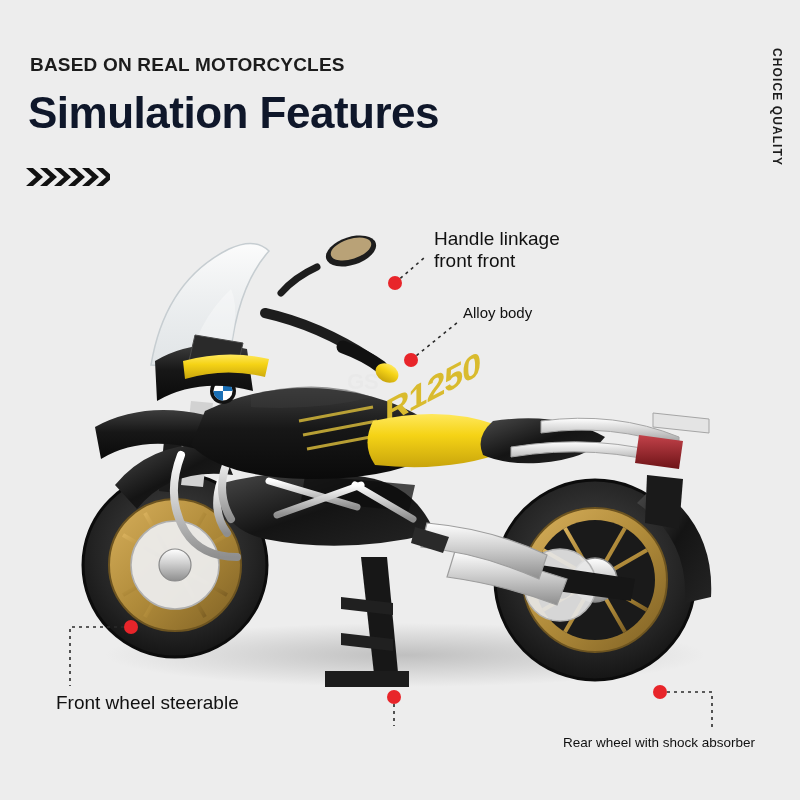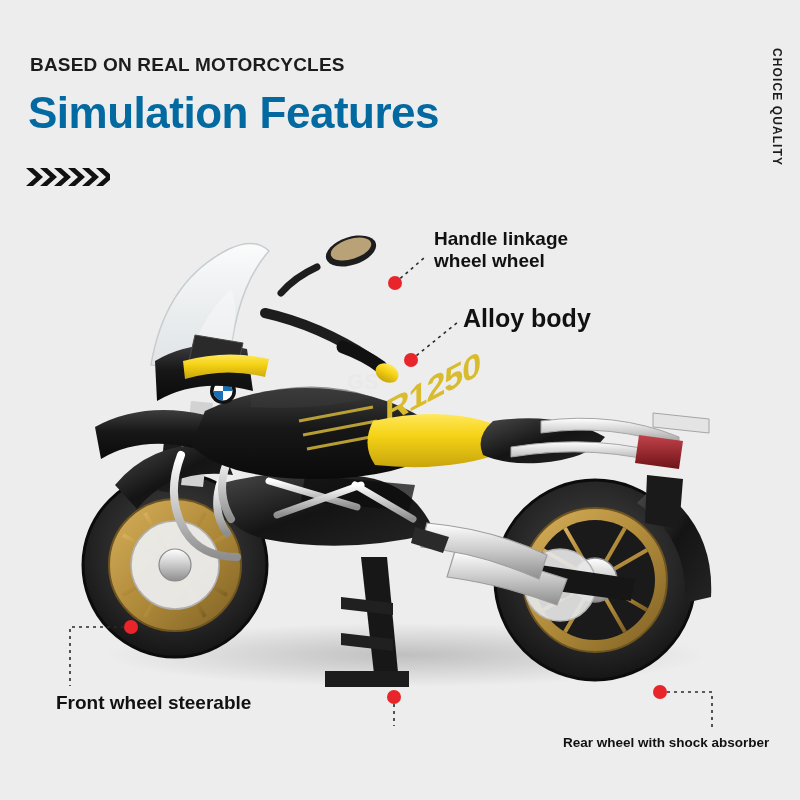--- a/index.html
+++ b/index.html
@@ -31,21 +31,21 @@
     color: #1c1c1c;
     white-space: nowrap;
   }
   .headline {
     position: absolute;
     left: 28px;
     top: 88px;
     font-size: 44px;
     font-weight: 700;
     letter-spacing: -0.5px;
-    color: #0369a1;
+    color: #0f172a;
     white-space: nowrap;
   }
   .chevrons {
     position: absolute;
     left: 26px;
     top: 166px;
     display: flex;
     gap: 0px;
   }
   .chevrons svg { display: block; }
@@ -61,26 +61,26 @@
     color: #1c1c1c;
     writing-mode: vertical-rl;
     text-orientation: mixed;
     white-space: nowrap;
   }
 
   
   .callout {
     position: absolute;
     color: #111111;
-    font-weight: 700;
+    font-weight: 400;
     white-space: nowrap;
     line-height: 1.18;
   }
   .callout.c-handle { left: 434px; top: 228px; font-size: 19px; }
-  .callout.c-alloy  { left: 463px; top: 304px; font-size: 25px; text-align: center; }
+  .callout.c-alloy  { left: 463px; top: 304px; font-size: 15px; text-align: center; }
   .callout.c-front  { left: 28px;  top: 692px; font-size: 19px; margin-left: 28px; }
   .callout.c-stage  { left: 327px; top: 731px; font-size: 19px; }
   .callout.c-rear   { left: 563px; top: 735px; font-size: 13.5px; text-align: right; }
 
   
   .leaders {
     position: absolute;
     left: 0; top: 0;
     width: 800px;
     height: 800px;
@@ -323,21 +323,21 @@
       <circle cx="395" cy="283" r="7"></circle>
       <circle cx="411" cy="360" r="7"></circle>
       <circle cx="131" cy="627" r="7"></circle>
       <circle cx="394" cy="697" r="7"></circle>
       <circle cx="660" cy="692" r="7"></circle>
     </g>
   </svg>
 
   <div class="callout c-handle">
     <div>Handle linkage</div>
-    <div>wheel wheel</div>
+    <div>front front</div>
   </div>
 
   <div class="callout c-alloy">Alloy body</div>
 
   <div class="callout c-front">Front wheel steerable</div>
 
 
   <div class="callout c-rear">Rear wheel with shock absorber</div>
 
 </div>

